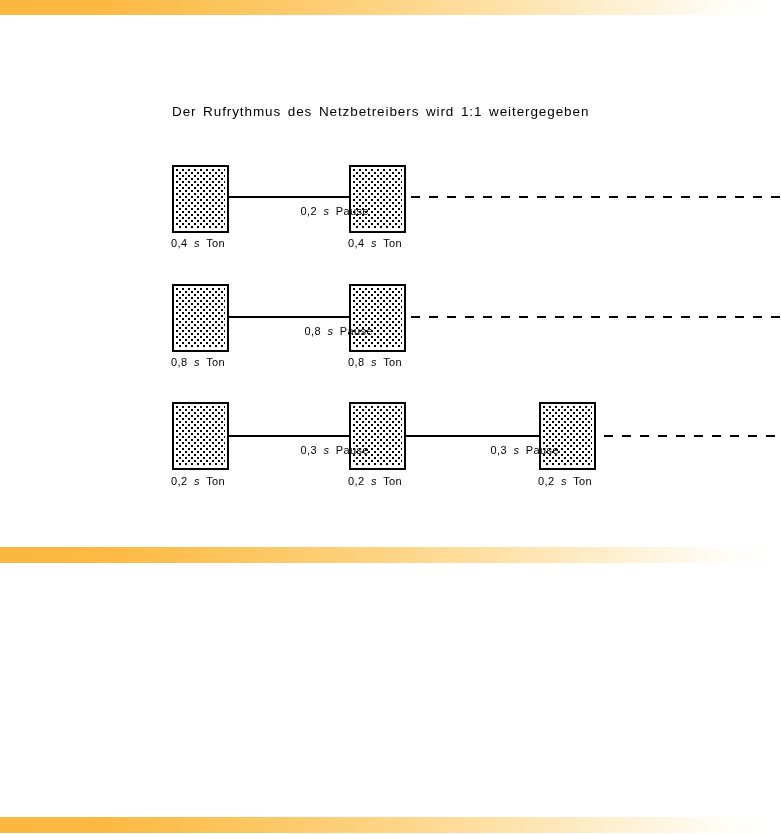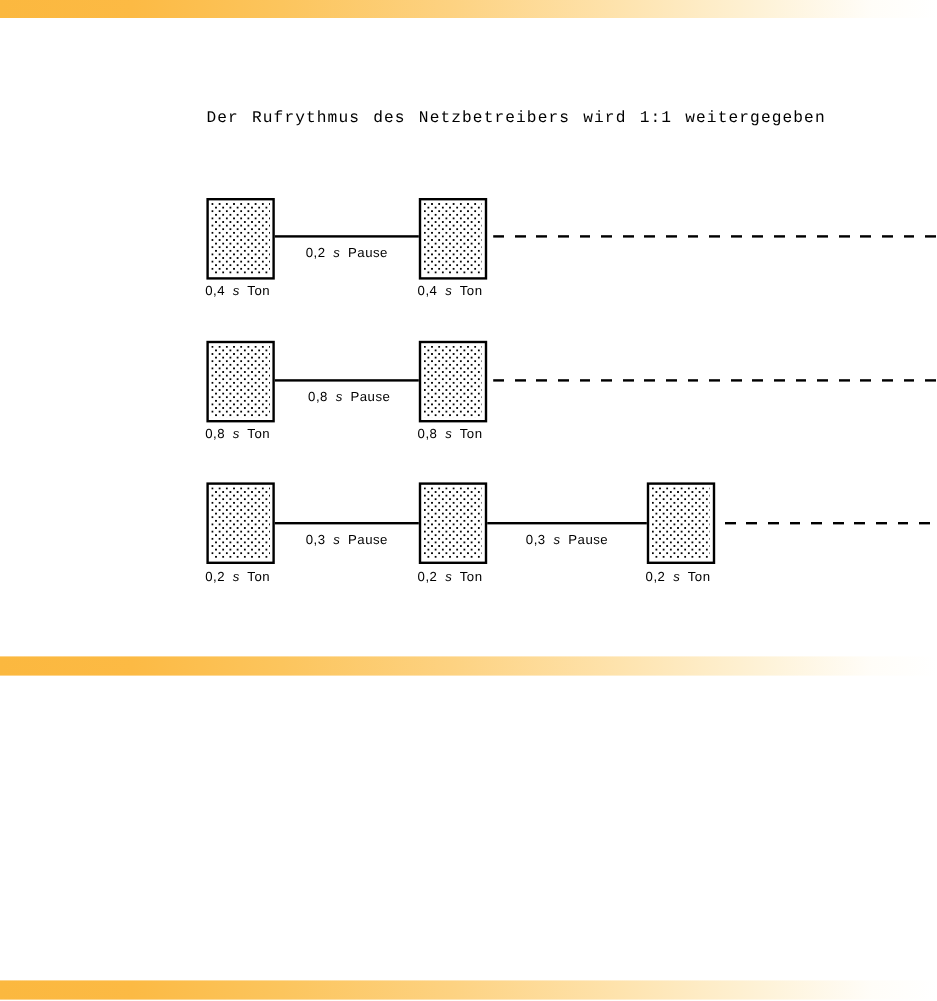--- a/index.html
+++ b/index.html
@@ -20,26 +20,25 @@
       #fbb83f 0%, #fcba44 14%, #fcc55d 30%, #fdd281 48%,
       #fee3ad 66%, #fef3d9 82%, #fffdf8 93%, #ffffff 100%);
   }
   #bar-top    { top: 0px;   height: 15px; }
   #bar-mid    { top: 547px; height: 16px; }
   #bar-bottom { top: 817px; height: 16px; }
 
   .title {
     position: absolute;
     left: 172px;
-    top: 92px;
+    top: 104px;
     font-size: 13.5px;
     letter-spacing: 0.9px;
     word-spacing: 2px;
     white-space: nowrap;
-    font-family: Liberation Mono, monospace;
   }
 
   .tonebox {
     position: absolute;
     width: 57px;
     height: 68px;
     box-sizing: border-box;
     border: 2px solid #000;
     padding: 2px;
     background-color: #fff;
@@ -64,21 +63,21 @@
   }
 
   .lbl {
     position: absolute;
     font-size: 11px;
     letter-spacing: 0.4px;
     word-spacing: 3px;
     white-space: nowrap;
   }
   .lbl .unit { font-style: italic; }
-  .centered { text-align: center; }
+  .centered { text-align: right; padding-left: 20px; }
 </style>
 </head>
 <body>
 
 <div id="page">
 
   <div id="bar-top" class="gradbar"></div>
 
   <div class="title">Der Rufrythmus des Netzbetreibers wird 1:1 weitergegeben</div>
 

